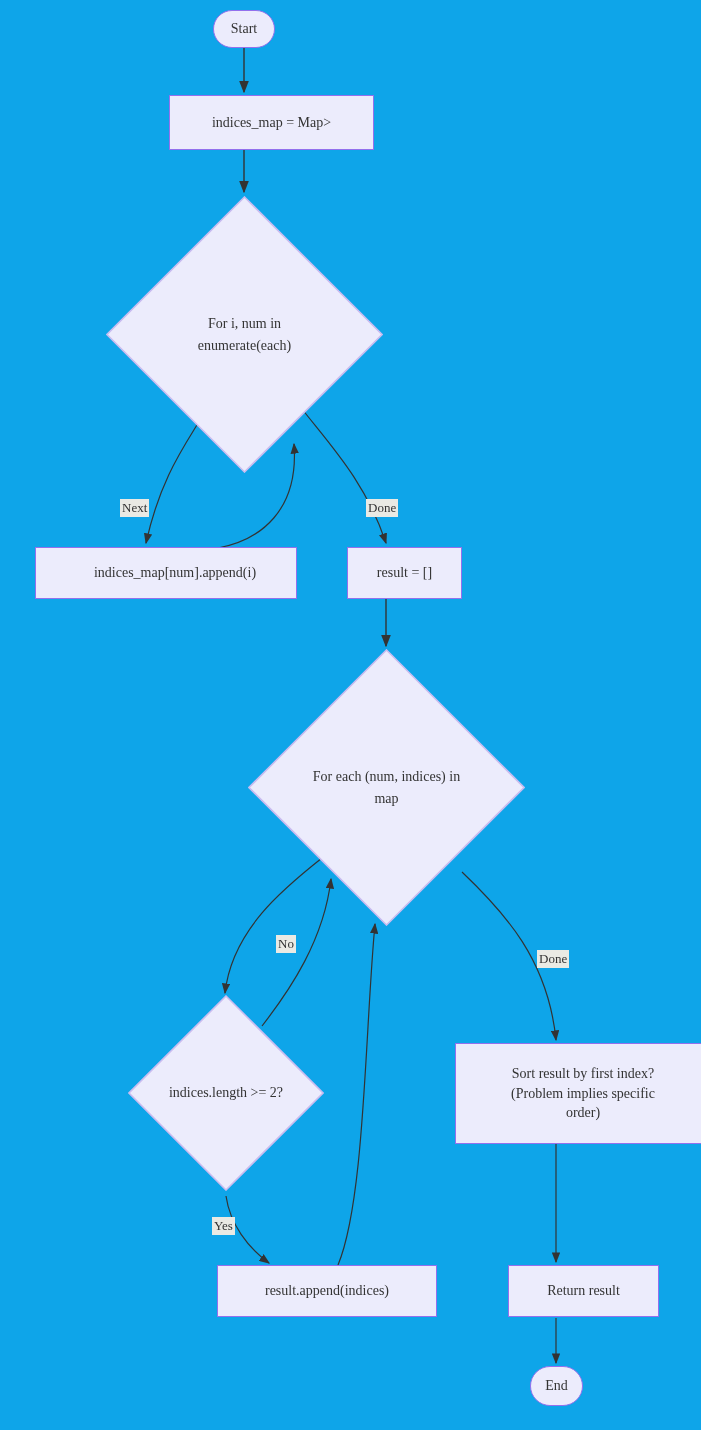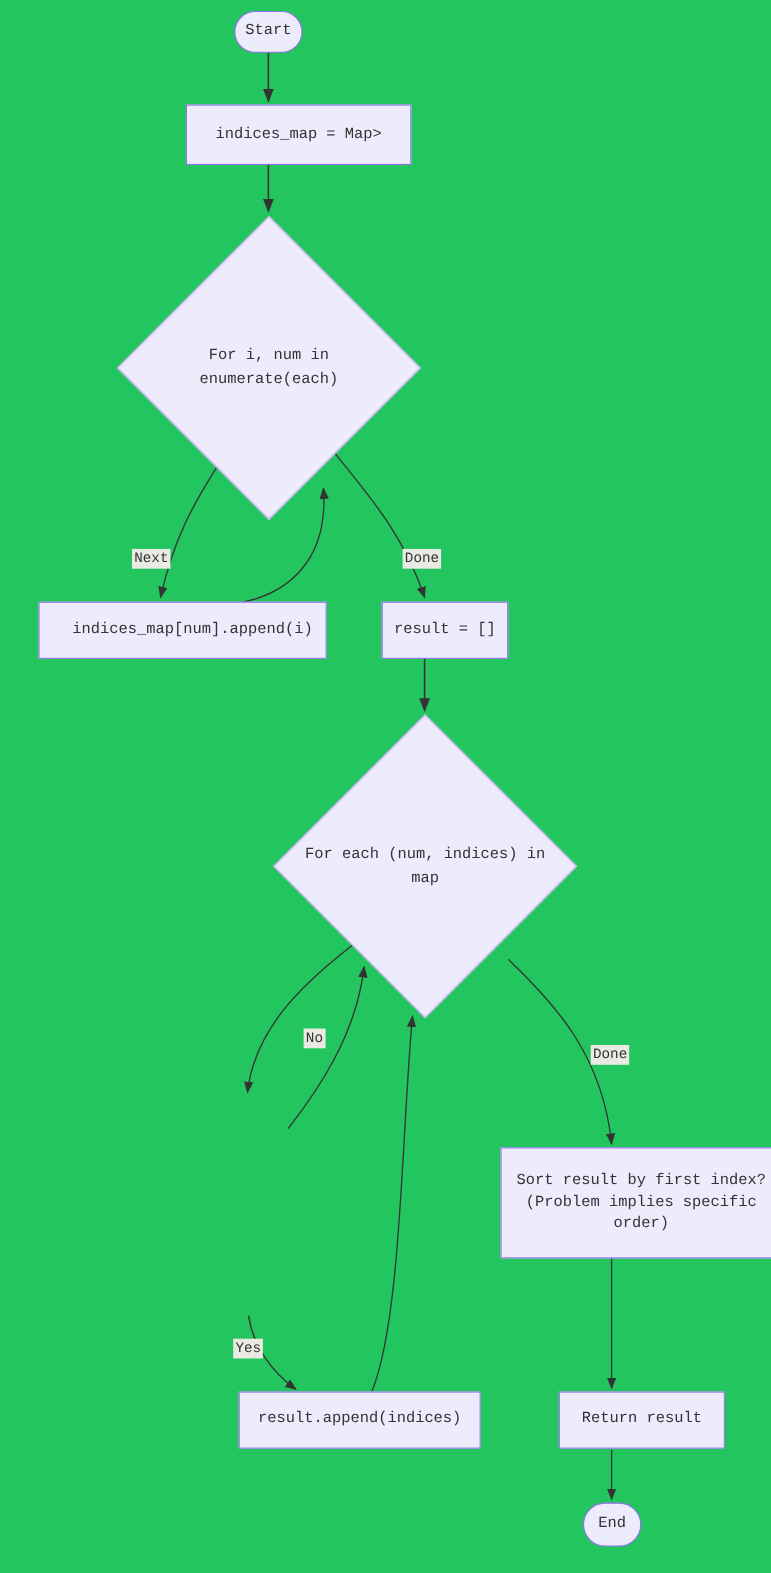--- a/index.html
+++ b/index.html
@@ -4,23 +4,23 @@
 <style>
   html, body {
     margin: 0;
     padding: 0;
     background: #000000;
   }
   #flowchart-root {
     position: relative;
     width: 701px;
     height: 1430px;
-    background: #22c55e;
+    background: #0ea5e9;
     overflow: hidden;
-    font-family: Liberation Mono, monospace;
+    font-family: Liberation Serif, serif;
   }
   #edge-layer {
     position: absolute;
     top: 0;
     left: 0;
     width: 701px;
     height: 1430px;
     pointer-events: none;
   }
   .node {
@@ -144,20 +144,26 @@
   </div>
 
   <div class="node-diamond-wrap" style="left:248px; top:649px; width:277px; height:277px;">
     <svg class="node-diamond-shape" viewBox="0 0 277 277" preserveAspectRatio="none" xmlns="http://www.w3.org/2000/svg">
       <polygon points="138.5,1 276,138.5 138.5,276 1,138.5" fill="#ececfc" stroke="#c9bcf0" stroke-width="1.6"></polygon>
     </svg>
     <span class="node-diamond-label" style="width:82%;">For each (num, indices) in
 map</span>
   </div>
 
+  <div class="node-diamond-wrap" style="left:128px; top:995px; width:196px; height:196px;">
+    <svg class="node-diamond-shape" viewBox="0 0 196 196" preserveAspectRatio="none" xmlns="http://www.w3.org/2000/svg">
+      <polygon points="98,1 195,98 98,195 1,98" fill="#ececfc" stroke="#c9bcf0" stroke-width="1.6"></polygon>
+    </svg>
+    <span class="node-diamond-label" style="width:95%;">indices.length &gt;= 2?</span>
+  </div>
 
   <div class="node node-rect" style="left:428px; top:1043px; width:256px; height:101px;">
     <span class="node-label">Sort result by first index?
 (Problem implies specific
 order)</span>
   </div>
 
   <div class="node node-rect" style="left:190px; top:1265px; width:220px; height:52px;">
     <span class="node-label">result.append(indices)</span>
   </div>

